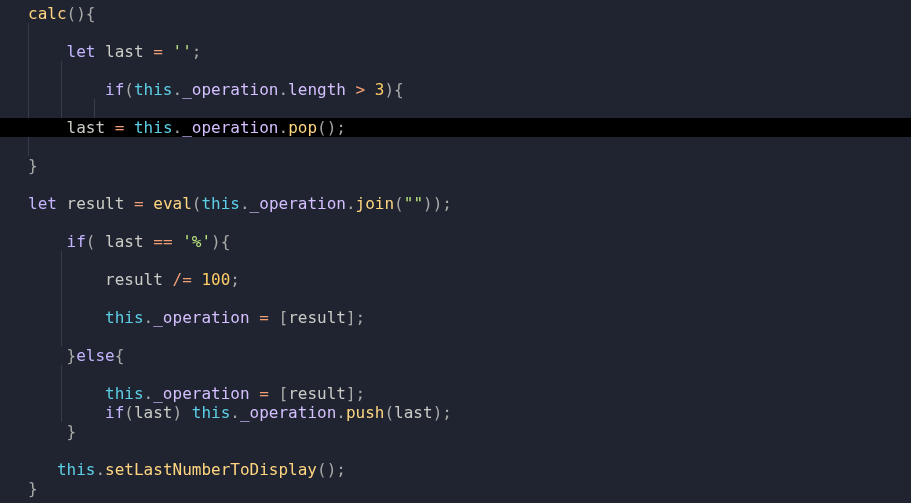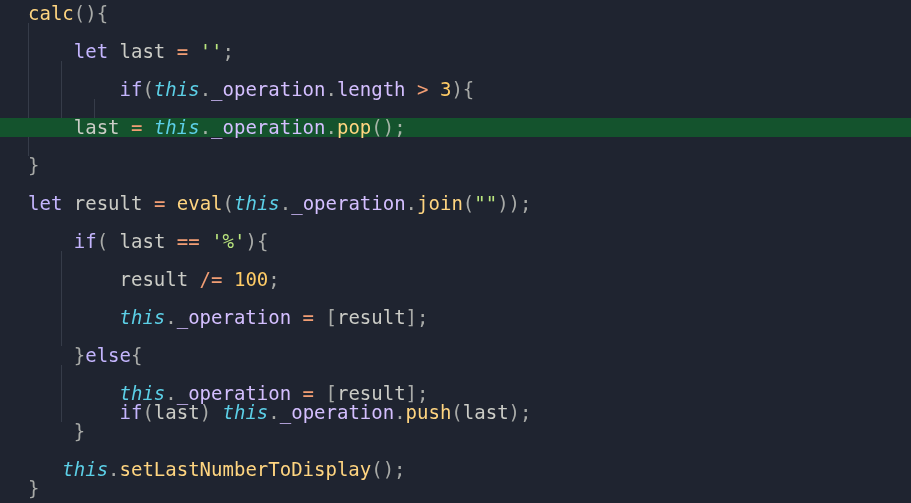--- a/index.html
+++ b/index.html
@@ -7,50 +7,50 @@
     padding: 0;
     width: 911px;
     height: 503px;
     background: #1f2430;
     overflow: hidden;
   }
   pre.code {
     margin: 0;
     padding: 4px 0 0 0;
     font-family: "Consolas", "Menlo", "DejaVu Sans Mono", monospace;
-    font-size: 19px;
+    font-size: 16px;
     line-height: 19px;
     color: #cbccc6;
     white-space: pre;
   }
   .line {
     display: block;
     padding-left: 28px;
     position: relative;
     height: 19px;
   }
   .line.hl {
-    background: #14532d;
+    background: #000000;
   }
   
   .ig {
     position: absolute;
     top: 0;
     bottom: 0;
     width: 0;
     border-left: 1px solid #363c49;
   }
   .ig.g1 { left: 28px; }
   .ig.g2 { left: 61px; }
   .ig.g3 { left: 94px; }
 
   
   .kw  { color: #c4b5fd; }            
   .fnname { color: #ffd580; }         
-  .this { color: #5ccfe6; font-style: italic; }
+  .this { color: #5ccfe6; }
   .prop { color: #d4bfff; }           
   .var  { color: #cbccc6; }           
   .op   { color: #f29e74; }           
   .punc { color: #cbccc6cc; }         
   .str  { color: #bae67e; }           
   .num  { color: #ffcc66; }           
 </style>
 </head>
 <body>
 

